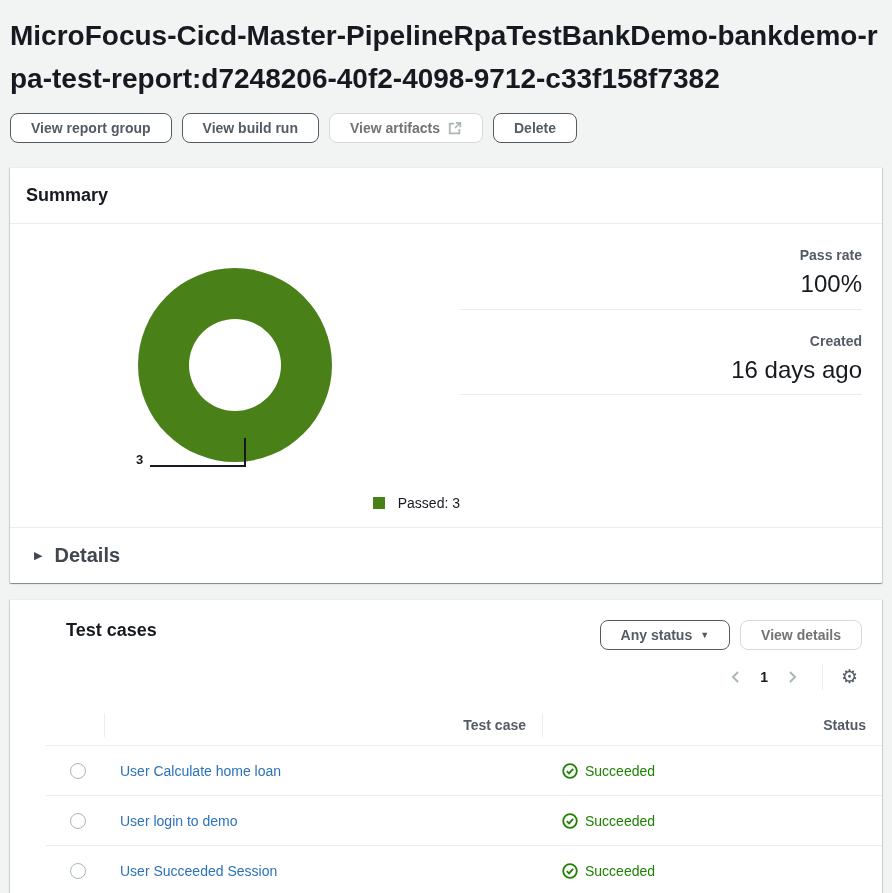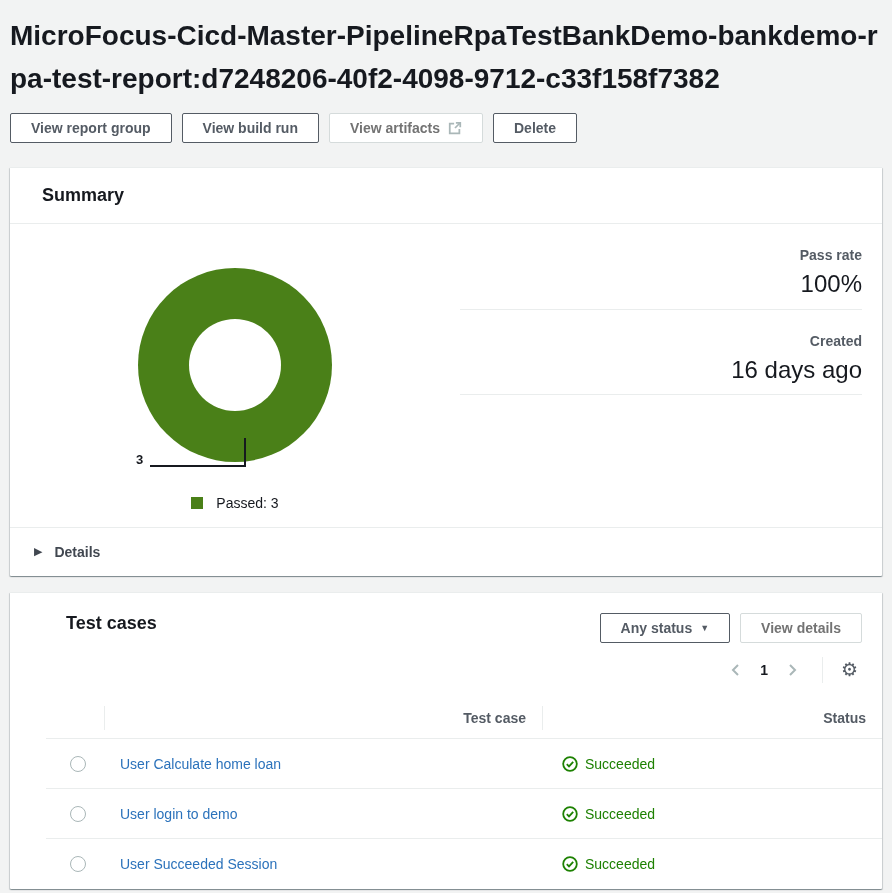--- a/index.html
+++ b/index.html
@@ -23,21 +23,21 @@
     overflow-wrap: anywhere;
     word-break: break-all;
     margin: 2px 0 12px 0;
   }
 
   
   .actions-row { display: flex; gap: 10px; margin-bottom: 24px; }
   .btn {
     background: #fff;
     border: 1px solid #545b64;
-    border-radius: 2px;
+    border-radius: 8px;
     color: #545b64;
     font-family: inherit;
     font-size: 14px;
     font-weight: 700;
     padding: 5px 20px;
     line-height: 18px;
     cursor: pointer;
     display: inline-flex;
     align-items: center;
     gap: 8px;
@@ -51,21 +51,21 @@
 
   
   .card {
     background: #fff;
     border-radius: 1px;
     box-shadow: 0 1px 1px 0 rgba(0,28,36,.3), 1px 1px 1px 0 rgba(0,28,36,.15), -1px 1px 1px 0 rgba(0,28,36,.15);
     border-top: 1px solid #eaeded;
   }
   .card + .card { margin-top: 16px; padding-left: 36px; }
   .card-header {
-    padding: 17px 32px;
+    padding: 17px 16px;
     border-bottom: 1px solid #eaeded;
   }
   .card-title { font-size: 18px; font-weight: 700; color: #16191f; }
 
   
   .summary-content { display: flex; min-height: 303px; }
   .chart-col { width: 450px; position: relative; flex: none; }
   .donut {
     width: 194px; height: 194px;
     border-radius: 50%;
@@ -91,38 +91,38 @@
     width: 2px; height: 29px;
     background: #16191f;
   }
   .callout-label {
     position: absolute;
     left: 126px; top: 228px;
     font-size: 13px; font-weight: 700; color: #16191f;
   }
   .legend-row {
     margin-top: 33px;
-    display: flex; justify-content: center; align-items: center; gap: 13px;
+    display: flex; justify-content: flex-end; align-items: center; gap: 13px;
     font-size: 14px; color: #16191f;
   }
   .legend-swatch { width: 12px; height: 12px; display: inline-block; }
 
   .metrics-col { flex: 1; padding: 23px 20px 0 0; }
   .metric-block { border-bottom: 1px solid #eaeded; padding-bottom: 10px; margin-bottom: 23px; text-align: right; }
   .metric-label { font-size: 14px; font-weight: 700; color: #545b64; margin-bottom: 7px; }
   .metric-value { font-size: 24px; color: #16191f; line-height: 1.2; }
 
   .details-bar {
     border-top: 1px solid #eaeded;
     padding: 16px 20px 16px 24px;
     display: flex; align-items: center; gap: 12px;
     cursor: pointer;
   }
   .details-triangle { font-size: 11px; color: #414750; }
-  .details-label { font-size: 14px; font-weight: 700; color: #414750; }
+  .details-label { font-size: 20px; font-weight: 700; color: #414750; }
 
   
   .tc-header { padding: 20px 20px 14px 20px; }
   .tc-header-top { display: flex; align-items: flex-start; }
   .tc-controls { margin-left: auto; display: flex; gap: 10px; }
   .caret { font-size: 9px; color: #545b64; }
   .tc-pagination {
     display: flex; align-items: center; justify-content: flex-end;
     margin-top: 14px;
   }

